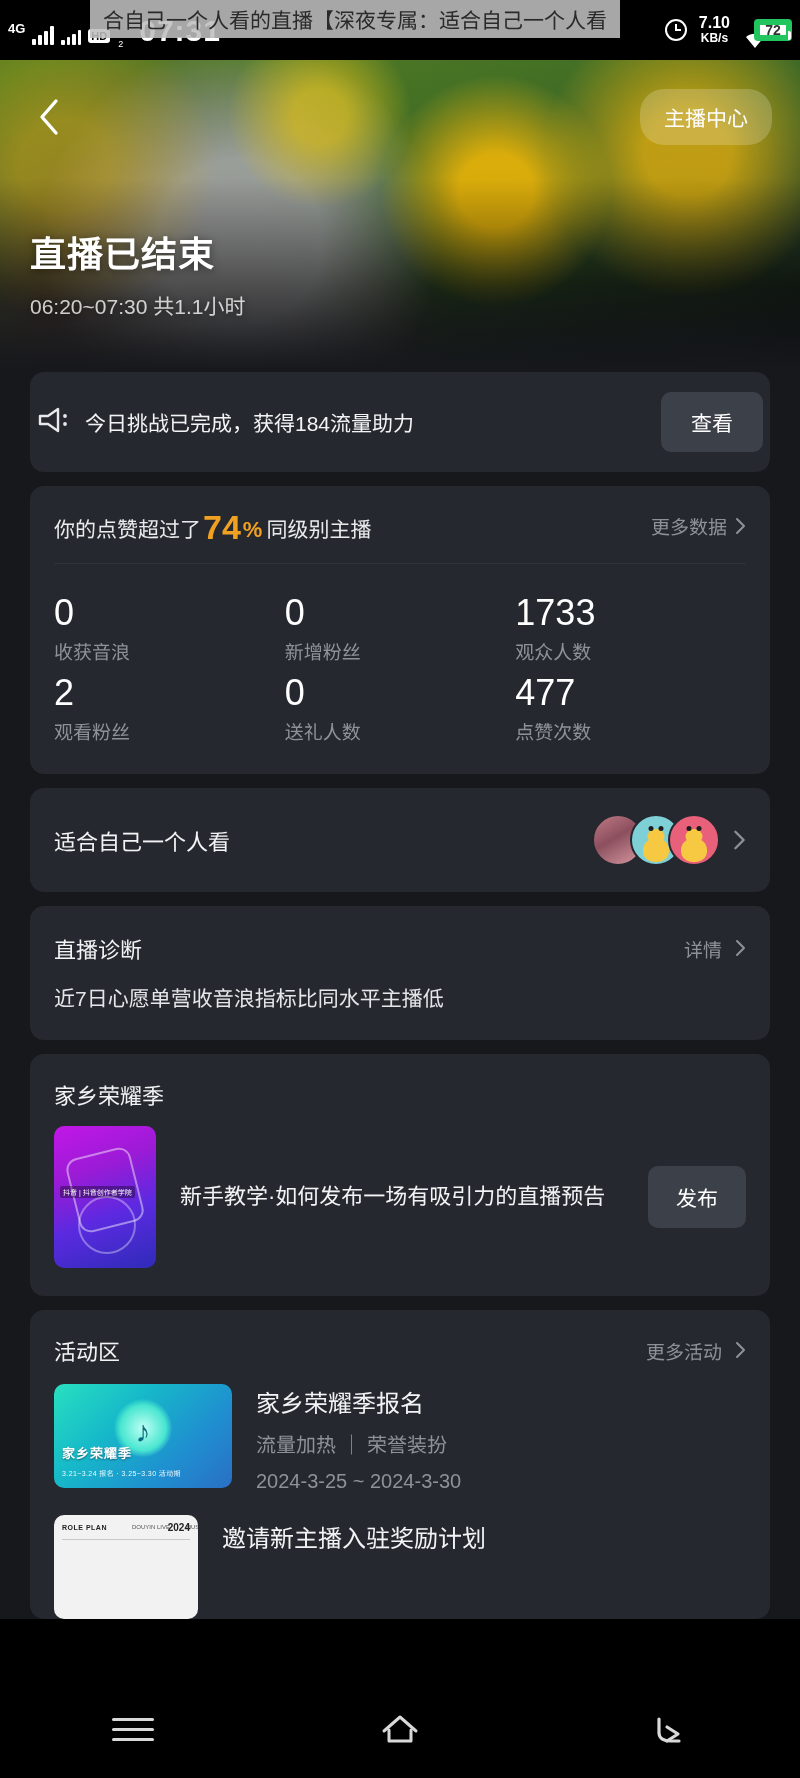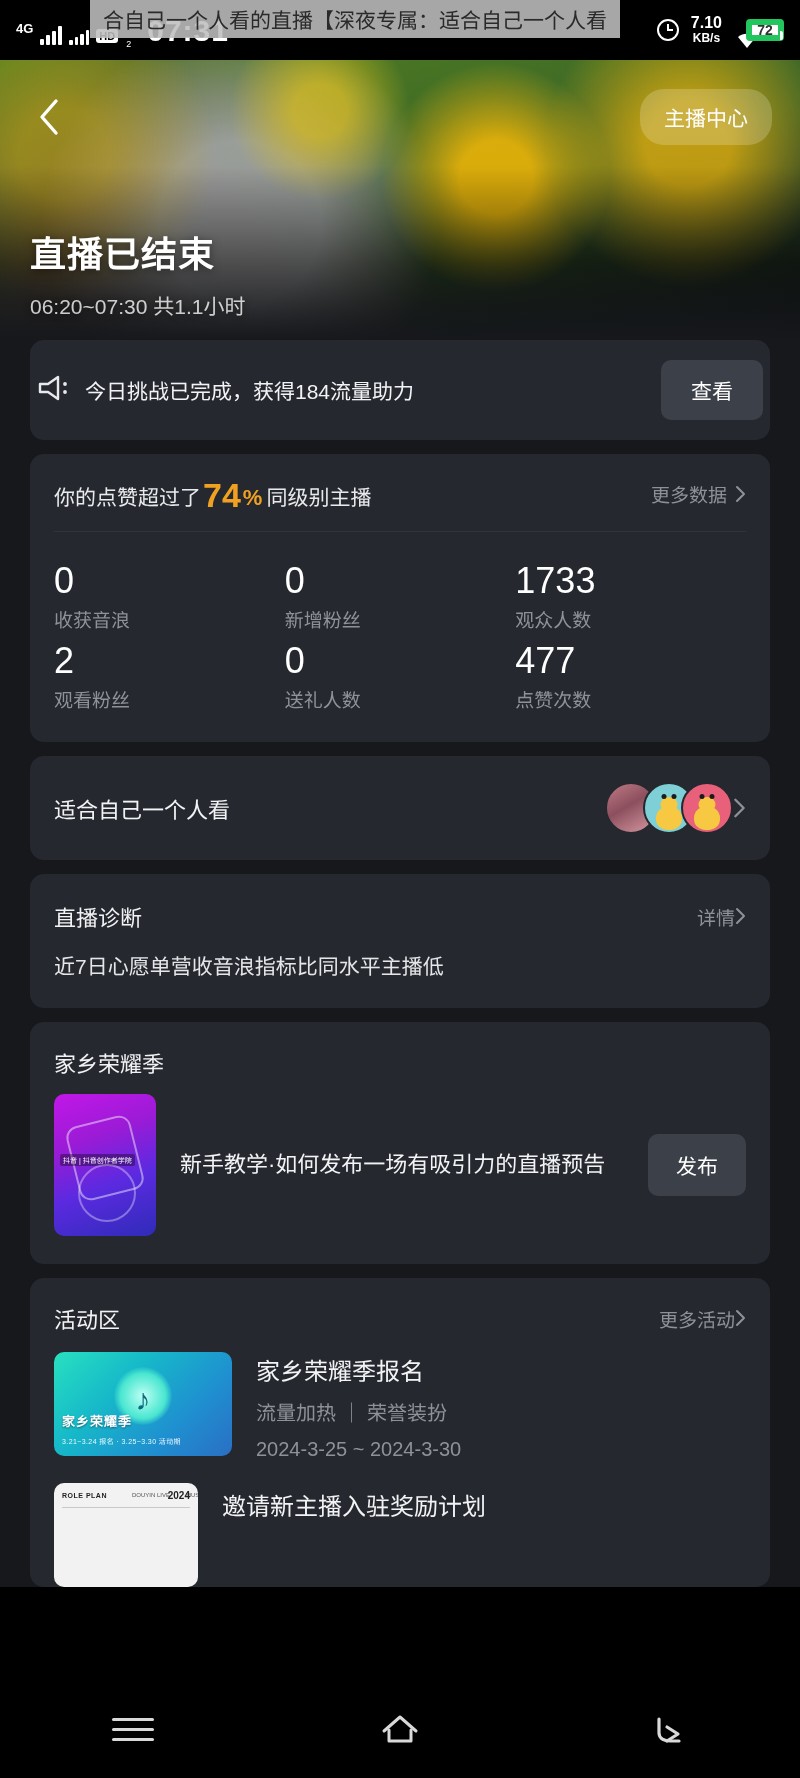--- a/index.html
+++ b/index.html
@@ -7,21 +7,21 @@
   html,body { background:#000; }
   body {
     width:800px; height:1778px;
     font-family:"Liberation Sans","DejaVu Sans",sans-serif;
     color:#fff; overflow:hidden; position:relative;
   }
 
   
   .statusbar{
     position:relative; height:60px; background:#000;
-    display:flex; align-items:center; padding:0 16px;
+    display:flex; align-items:center; padding:0 8px;
   }
   .sb-left{ display:flex; align-items:flex-end; gap:7px; }
   .net-label{ font-size:13px; font-weight:700; color:#fff; line-height:1;
               position:relative; top:-10px; }
   .bars{ display:flex; align-items:flex-end; gap:2px; height:20px; }
   .bars i{ display:block; width:4px; background:#fff; border-radius:1px; }
   .bars i:nth-child(1){ height:6px; }
   .bars i:nth-child(2){ height:10px; }
   .bars i:nth-child(3){ height:14px; }
   .bars i:nth-child(4){ height:19px; }
@@ -58,21 +58,21 @@
   .sb-overlay{
     position:absolute; left:90px; top:0; width:530px; height:38px;
     background:rgba(190,190,190,.88);
     display:flex; align-items:center; justify-content:center;
     font-size:21px; color:#2a2a2a; white-space:nowrap; overflow:hidden;
     font-family:"DejaVu Sans",sans-serif;
   }
 
   
   .hero{
-    position:relative; height:280px; overflow:hidden;
+    position:relative; height:312px; overflow:hidden;
     background:
       radial-gradient(circle at 62% 42%, rgba(255,200,20,.95) 0 7%, rgba(255,200,20,0) 22%),
       radial-gradient(circle at 86% 30%, rgba(240,190,25,.85) 0 6%, rgba(240,190,25,0) 20%),
       radial-gradient(circle at 40% 18%, rgba(250,215,40,.7) 0 5%, rgba(250,215,40,0) 17%),
       radial-gradient(circle at 8%  34%, rgba(230,190,30,.55) 0 6%, rgba(230,190,30,0) 20%),
       radial-gradient(circle at 30% 58%, rgba(200,205,210,.75) 0 14%, rgba(200,205,210,0) 34%),
       radial-gradient(circle at 20% 88%, rgba(120,60,90,.55) 0 18%, rgba(120,60,90,0) 42%),
       linear-gradient(165deg,#5f8a2a 0%, #4e7d2c 28%, #3f6b30 52%, #2b4128 74%, #14171b 100%);
     filter:saturate(1.05);
   }
@@ -126,21 +126,21 @@
               cursor:pointer; white-space:nowrap; }
   .divider{ height:1px; background:#2f333a; margin:0 24px; }
   .stats-grid{ display:grid; grid-template-columns:repeat(3,1fr);
                row-gap:6px; padding:26px 24px 30px; }
   .stat .v{ font-size:36px; font-weight:400; color:#fff; line-height:1.25; }
   .stat .l{ font-size:19px; color:#8d9299; margin-top:2px; }
 
   
   .row-card{ display:flex; align-items:center; padding:26px 24px; }
   .row-title{ font-size:22px; color:#f2f3f5; flex:1; }
-  .row-right{ display:flex; align-items:center; gap:0;justify-content:center; }
+  .row-right{ display:flex; align-items:center; gap:13px;justify-content:center; }
   .row-right .txt{ font-size:19px; color:#8d9299; }
   .avatars{ display:flex; align-items:center; }
   .av{ width:52px; height:52px; border-radius:50%; border:2px solid #25282e;
        margin-left:-14px; overflow:hidden; position:relative; }
   .av:first-child{ margin-left:0; }
   .av1{ background:linear-gradient(150deg,#c07a86 0%,#8c4f5e 45%,#d79aa2 100%); }
   .av2{ background:#7fd0d6; }
   .av3{ background:#e8607a; }
   .duck{ position:absolute; left:50%; bottom:2px; transform:translateX(-50%);
          width:26px; height:24px; background:#f7c842; border-radius:50% 50% 45% 45%; }

